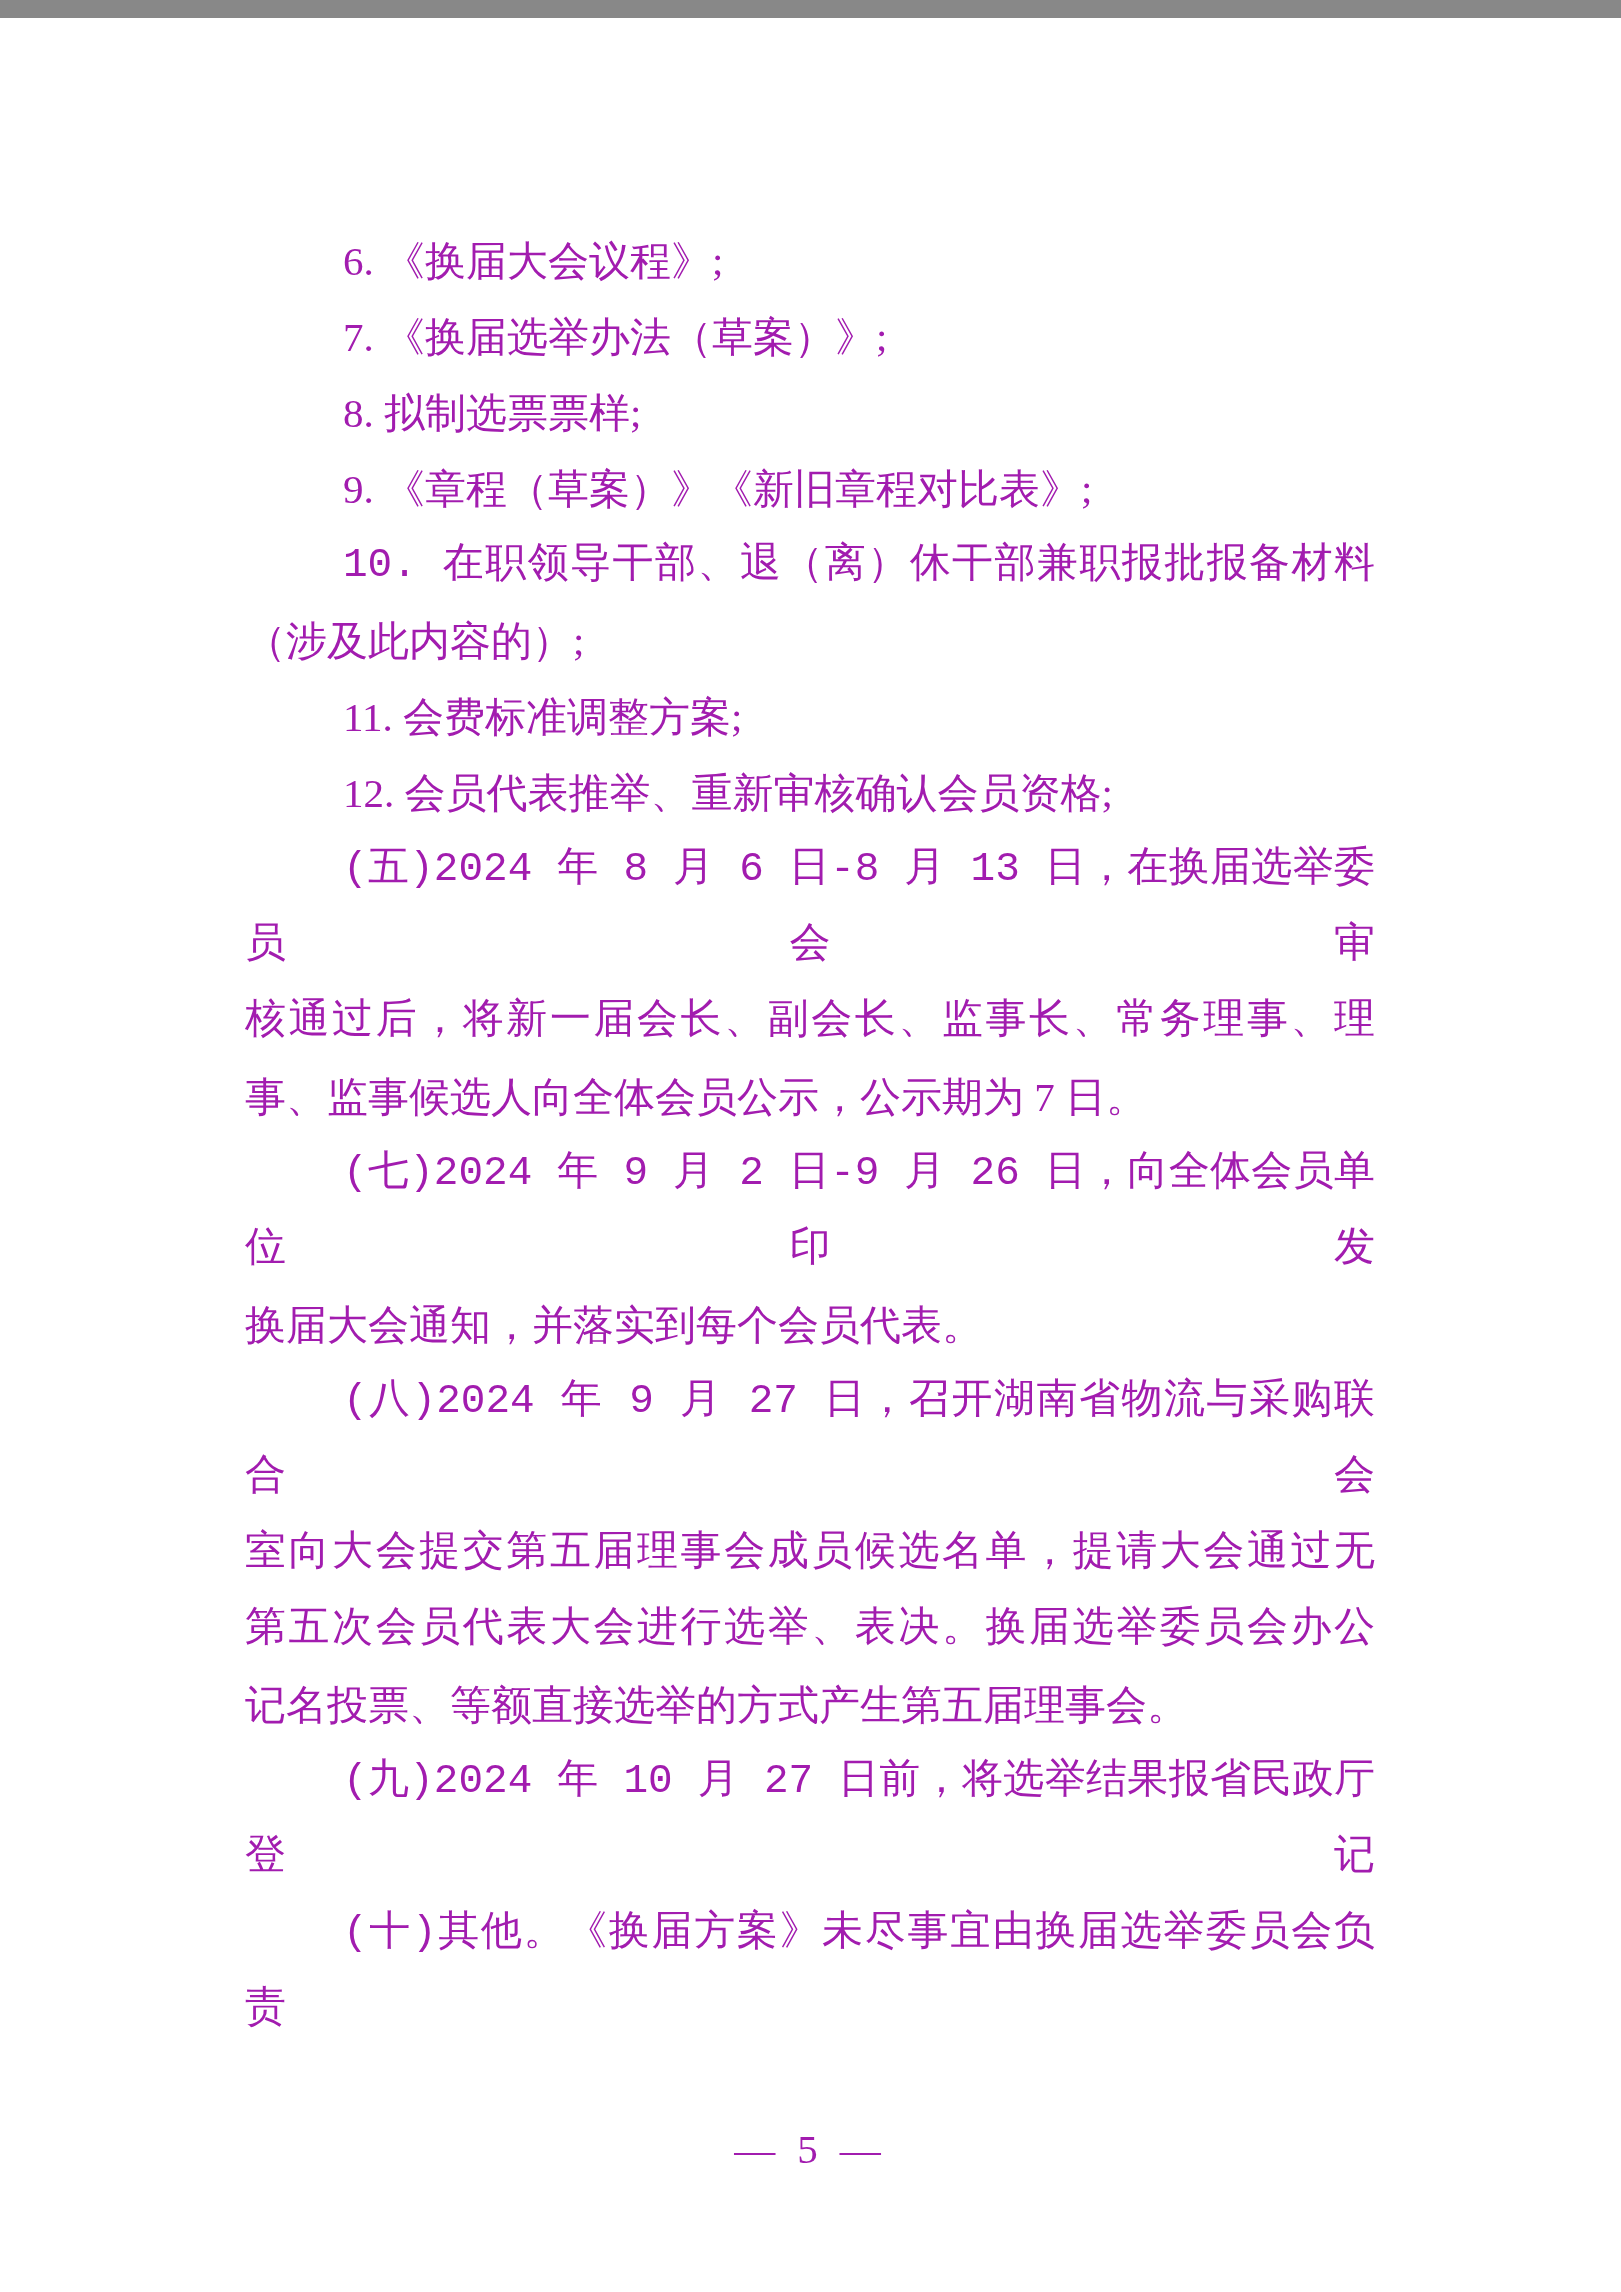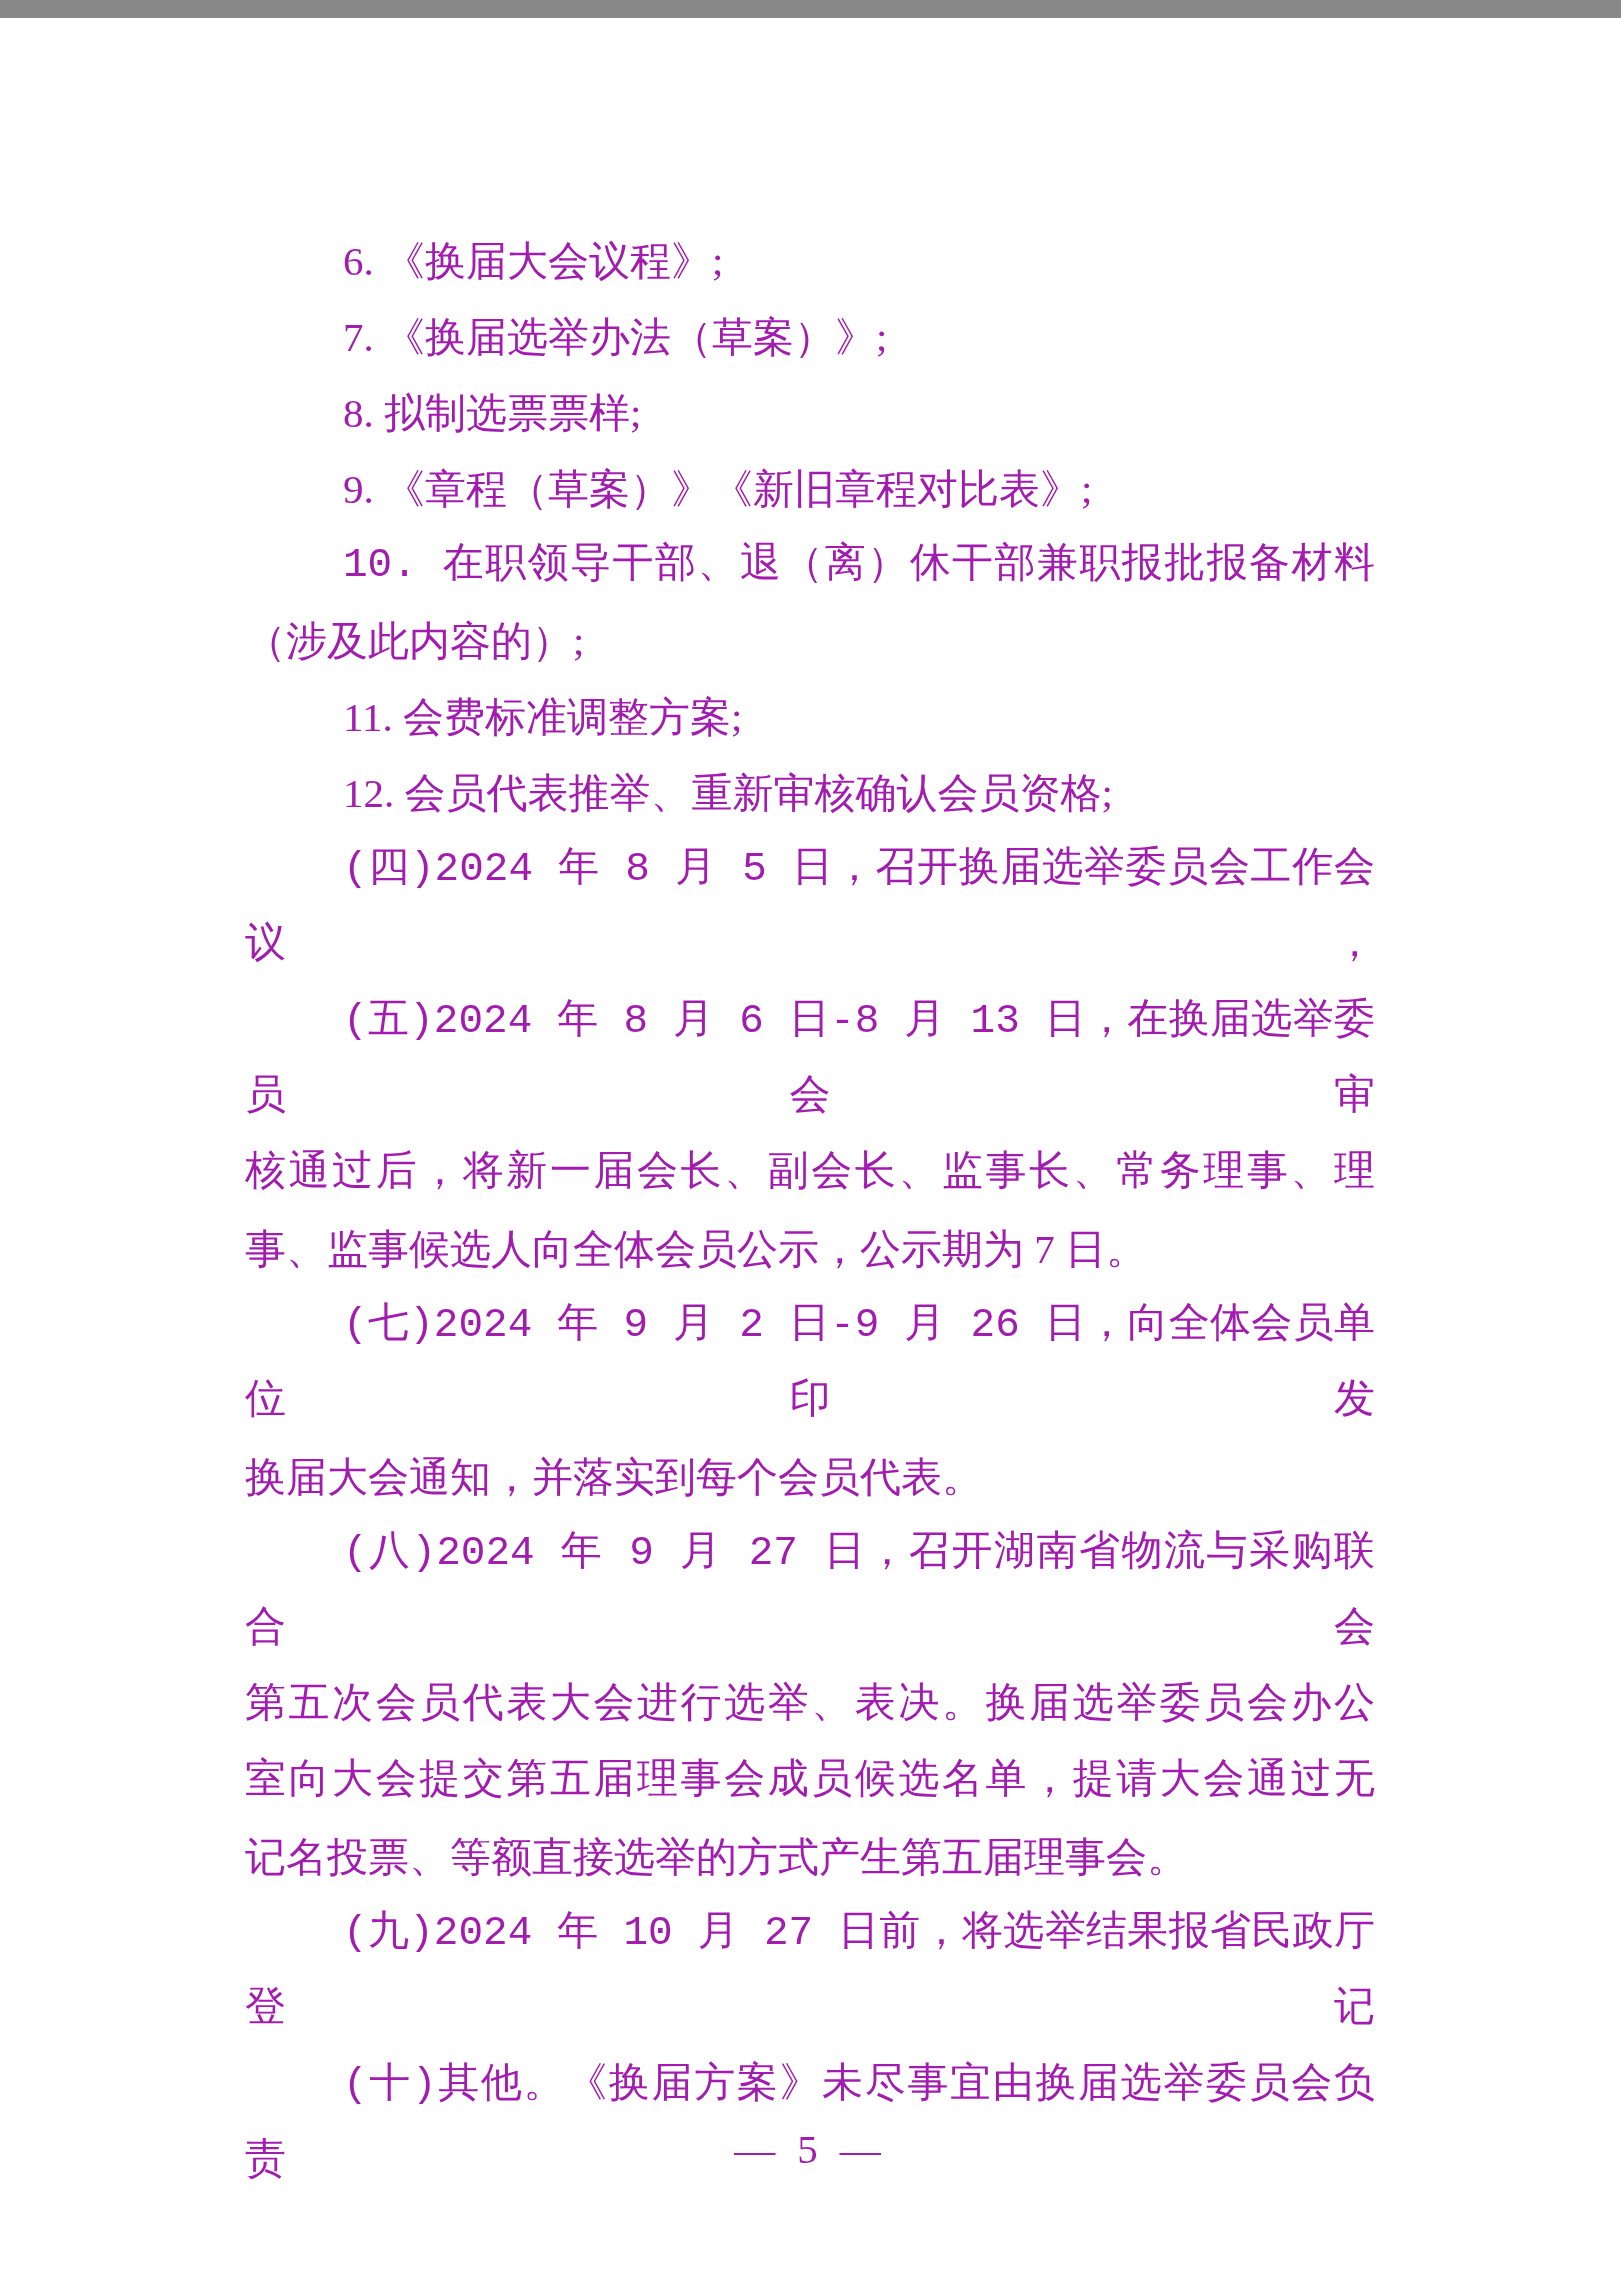--- a/index.html
+++ b/index.html
@@ -56,28 +56,27 @@
 <div class="page">
   <div class="doc-body" id="doc-body">
       <div class="line indent">6. 《换届大会议程》;</div>
       <div class="line indent">7. 《换届选举办法（草案）》;</div>
       <div class="line indent">8. 拟制选票票样;</div>
       <div class="line indent">9. 《章程（草案）》《新旧章程对比表》;</div>
       <div class="line indent justify">10. 在职领导干部、退（离）休干部兼职报批报备材料</div>
       <div class="line">（涉及此内容的）;</div>
       <div class="line indent">11. 会费标准调整方案;</div>
       <div class="line indent">12. 会员代表推举、重新审核确认会员资格;</div>
-      <div class="line indent justify">(四)2024 年 8 月 5 日，召开换届选举委员会工作会议，</div>
       <div class="line indent justify">(五)2024 年 8 月 6 日-8 月 13 日，在换届选举委员会审</div>
       <div class="line justify">核通过后，将新一届会长、副会长、监事长、常务理事、理</div>
       <div class="line">事、监事候选人向全体会员公示，公示期为 7 日。</div>
       <div class="line indent justify">(七)2024 年 9 月 2 日-9 月 26 日，向全体会员单位印发</div>
       <div class="line">换届大会通知，并落实到每个会员代表。</div>
       <div class="line indent justify">(八)2024 年 9 月 27 日，召开湖南省物流与采购联合会</div>
+      <div class="line justify">室向大会提交第五届理事会成员候选名单，提请大会通过无</div>
       <div class="line justify">第五次会员代表大会进行选举、表决。换届选举委员会办公</div>
-      <div class="line justify">室向大会提交第五届理事会成员候选名单，提请大会通过无</div>
       <div class="line">记名投票、等额直接选举的方式产生第五届理事会。</div>
       <div class="line indent justify">(九)2024 年 10 月 27 日前，将选举结果报省民政厅登记</div>
       <div class="line indent justify">(十)其他。《换届方案》未尽事宜由换届选举委员会负责</div>
     </div>
   <div class="page-footer">— 5 —</div>
 </div>
 
 
 </body></html>

